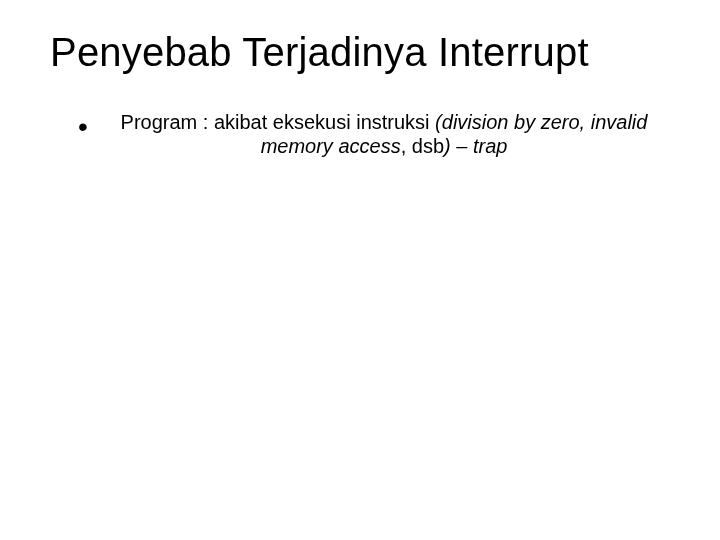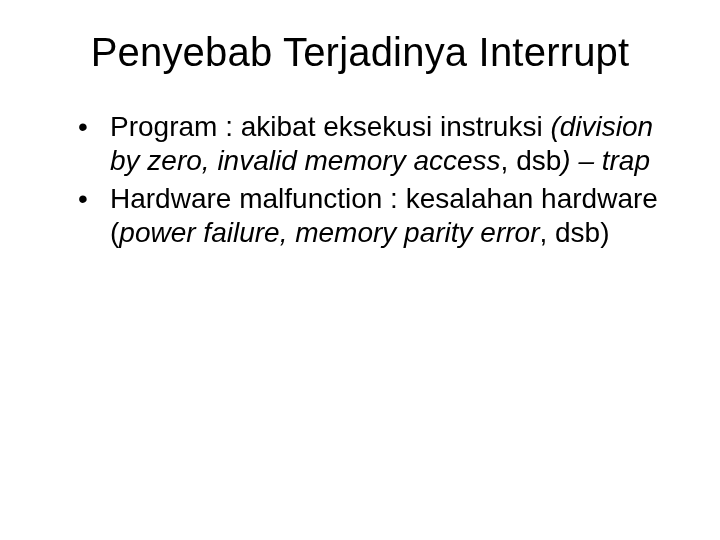--- a/index.html
+++ b/index.html
@@ -14,30 +14,31 @@
   }
   .slide {
     box-sizing: border-box;
     width: 720px;
     height: 540px;
     padding: 20px 50px 0 50px;
   }
   .title {
     font-size: 40px;
     font-weight: normal;
-    text-align: center;
+    text-align: left;
     margin: 10px 0 35px 0;
     letter-spacing: 0.2px;
   }
   ul.bullets {
     list-style: none;
     padding: 0 0 0 10px;
     margin: 12px;
-    font-size: 28px;
+    font-size: 20px;
     line-height: 1.22;
+    text-align: center;
   }
   ul.bullets > li {
     position: relative;
     padding-left: 38px;
     margin: 0 0 4px 0;
   }
   ul.bullets > li::before {
     content: "•";
     position: absolute;
     left: 6px;
@@ -49,17 +50,14 @@
 </style>
 </head>
 <body>
 
 <div class="slide">
   <h1 class="title">Penyebab Terjadinya Interrupt</h1>
   <ul class="bullets">
     <li>
       <span>Program : akibat eksekusi instruksi </span><span class="i">(division by zero, invalid memory access</span><span>, dsb</span><span class="i">) – trap</span><span></span>
     </li>
-    <li>
-      <span>Hardware malfunction : kesalahan hardware (</span><span class="i">power failure, memory parity error</span><span>, dsb)</span><span class="i"></span><span></span>
-    </li>
   </ul>
 </div>
 
 </body></html>

